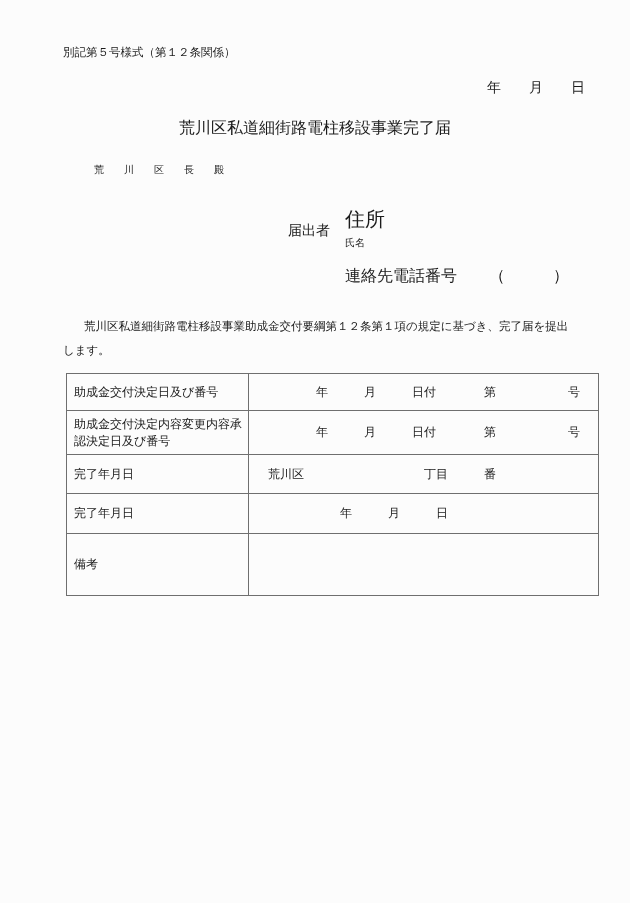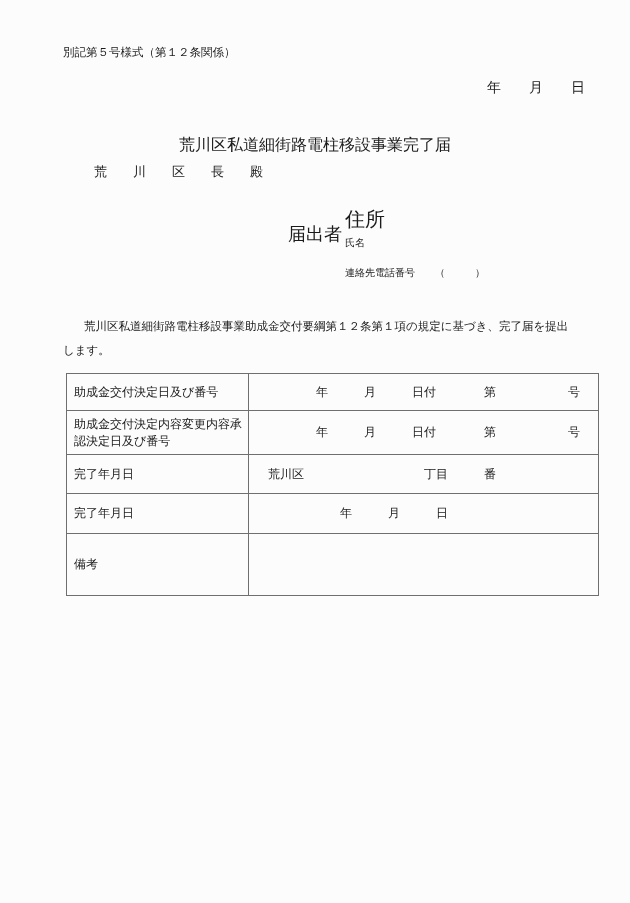--- a/index.html
+++ b/index.html
@@ -28,58 +28,58 @@
     left: 487px;
     top: 79px;
     font-size: 14px;
     white-space: pre;
   }
   .title {
     position: absolute;
     left: 0;
     right: 0;
     top: 118px;
-    margin: 17px;
+    margin: 0;
     text-align: center;
     font-size: 16px;
     font-weight: normal;
     letter-spacing: 0;
   }
   .addressee {
     position: absolute;
     left: 94px;
     top: 163px;
-    font-size: 13px;
+    font-size: 10px;
     white-space: pre;
   }
   .notifier-label {
     position: absolute;
     left: 288px;
     top: 222px;
-    font-size: 18px;
+    font-size: 14px;
   }
   .notifier-address {
     position: absolute;
     left: 345px;
     top: 206px;
     font-size: 20px;
     white-space: pre;
   }
   .notifier-name {
     position: absolute;
     left: 345px;
     top: 236px;
     font-size: 10px;
     white-space: pre;
   }
   .notifier-phone {
     position: absolute;
     left: 345px;
     top: 266px;
-    font-size: 10px;
+    font-size: 16px;
     white-space: pre;
   }
   .body-text {
     position: absolute;
     left: 63px;
     top: 314px;
     width: 507px;
     margin: 0;
     font-size: 11.5px;
     line-height: 24px;

